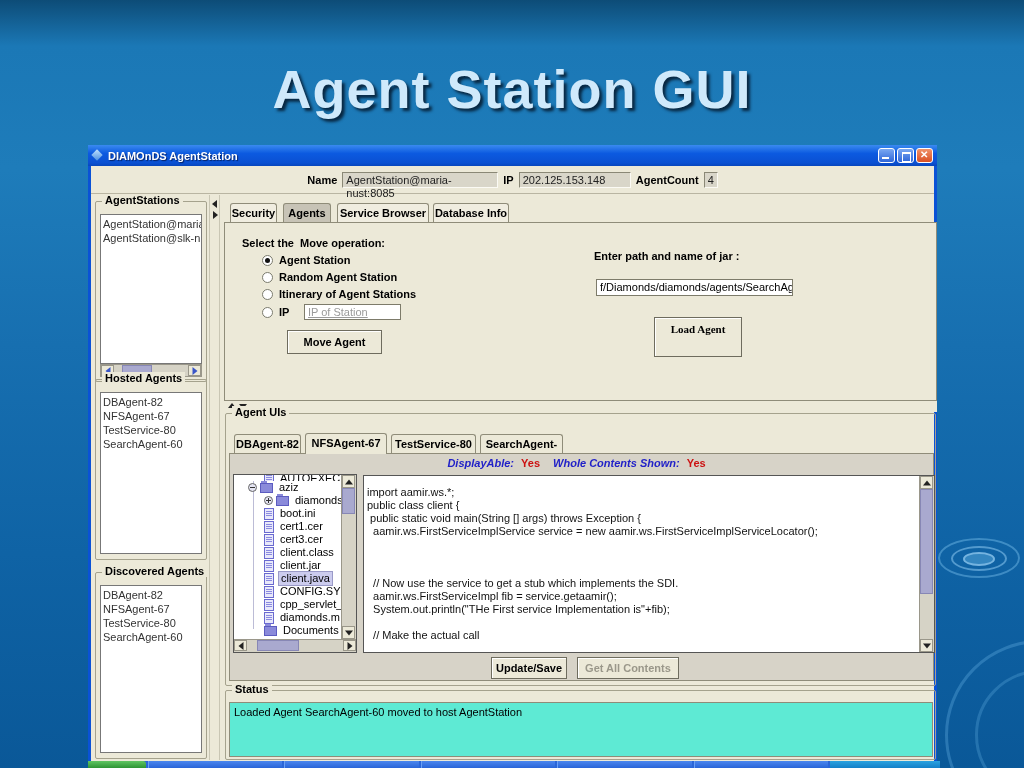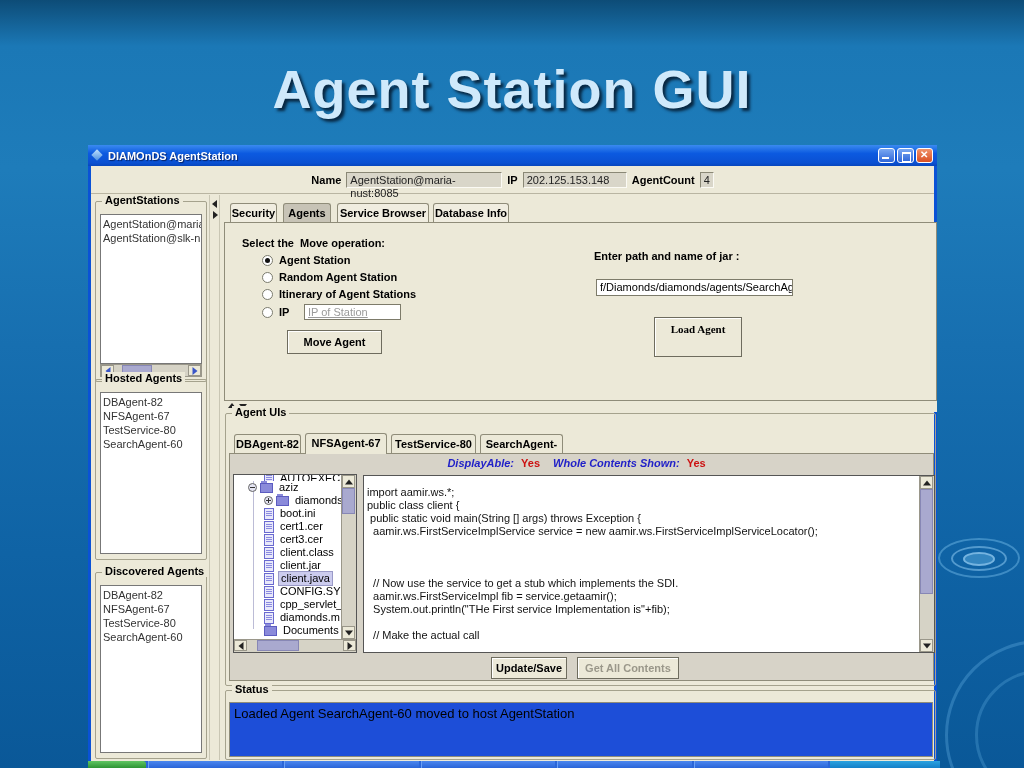--- a/index.html
+++ b/index.html
@@ -125,21 +125,21 @@
   .dico { width:13px; height:10px; flex:none; background:#8a8ada; border:1px solid #5c5cc0; margin-right:4px; position:relative; }
   .dico::before { content:""; position:absolute; left:0; top:-3px; width:6px; height:2px; background:#8a8ada; }
   .treeline { position:absolute; left:19px; top:6px; width:1px; height:148px; background:#bcbcd6; }
 
   
   .code { position:absolute; background:#fff; border:1px solid #555; overflow:hidden;padding-left:41px; }
   .code .inner { position:absolute; left:3px; top:10px; right:17px; }
   .cl { height:13px; font-size:11px; white-space:pre; overflow:hidden; color:#111; }
 
   
-  .stat-box { position:absolute; background:#1d4ed8; border:1px solid #8f8c79; padding:3px 4px; font-size:13px; }
+  .stat-box { position:absolute; background:#5eead4; border:1px solid #8f8c79; padding:3px 4px; font-size:11px; }
 
   
   .taskbar { position:absolute; left:88px; top:761px; width:852px; height:7px; background:#2a65d8; display:flex; }
   .tb-start { width:58px; height:7px; background:linear-gradient(180deg,#5fc561,#2e9334); border-radius:0 3px 0 0; flex:none; }
   .tb-task { flex:1; margin-left:2px; background:linear-gradient(180deg,#4a86ee,#2a65d8); border-left:1px solid #6aa0f4; }
   .tb-tray { width:110px; flex:none; margin-left:2px; background:linear-gradient(180deg,#2aa2e0,#1480c8); }
 </style>
 </head>
 <body>
 
@@ -159,21 +159,21 @@
       <span class="tb-title">DIAMOnDS AgentStation</span>
       <span class="tb-btn min"></span>
       <span class="tb-btn rest"></span>
       <span class="tb-btn close"></span>
     </div>
 
     <div class="hdr">
       <b>Name</b>
       <span class="hfld" style="width:156px;">AgentStation@maria-nust:8085</span>
       <b>IP</b>
-      <span class="hfld" style="width:104px;">202.125.153.148</span>
+      <span class="hfld" style="width:112px;">202.125.153.148</span>
       <b>AgentCount</b>
       <span class="hfld" style="width:14px;">4</span>
     </div>
 
     <div class="grp" style="left:4px;top:56px;width:112px;height:181px;">
       <span class="ttl">AgentStations</span>
       <div class="list" style="left:4px;top:12px;width:102px;height:150px;">
         <div class="li">AgentStation@maria-nu</div>
         <div class="li">AgentStation@slk-nust.</div>
       </div>

